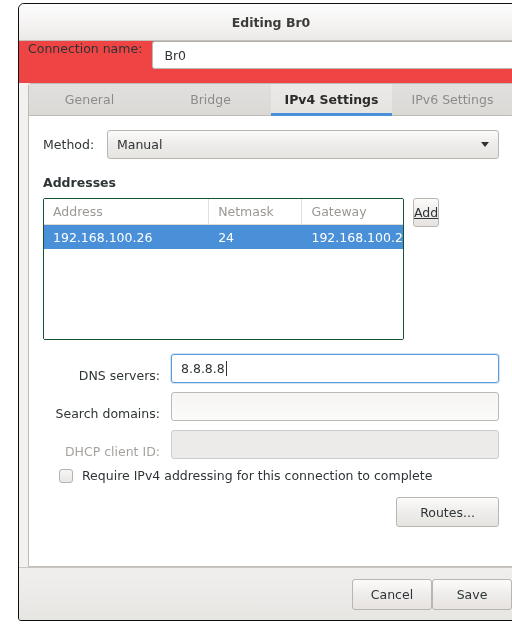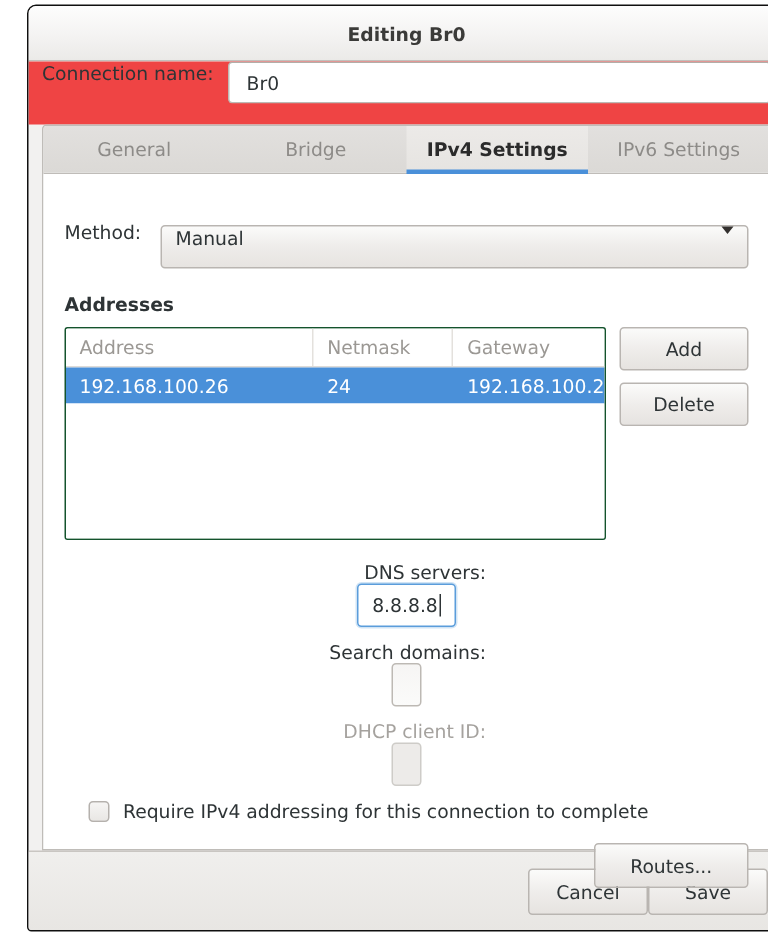--- a/index.html
+++ b/index.html
@@ -144,26 +144,25 @@
     color: #2e3436;
   }
   .combo {
     flex: 1 1 auto;
     height: 29px;
     box-sizing: border-box;
     background: linear-gradient(to bottom, #fbfbfa 0%, #eeecea 50%, #e7e4e1 100%);
     border: 1px solid #b9b5b1;
     border-radius: 3px;
     display: flex;
-    align-items: flex-start;
+    align-items: center;
     padding: 0 9px;
     font-size: 12.5px;
     color: #2e3436;
     position: relative;
-    margin-top: 20px;
   }
   .combo-arrow {
     margin-left: auto;
     width: 0; height: 0;
     border-left: 4.5px solid transparent;
     border-right: 4.5px solid transparent;
     border-top: 5px solid #33302e;
   }
 
   
@@ -221,22 +220,22 @@
   }
   .c-addr { width: 46%; }
   .c-mask { width: 26%; }
   .c-gw   { width: 28%; border-right: none !important; }
   .addr-blank { flex: 1 1 auto; background: #ffffff; }
 
   .addr-buttons {
     width: 86px;
     flex: 0 0 auto;
     display: flex;
-    flex-direction: column;
-    gap: 8px;
+    gap: 21px;
+    text-decoration: underline;
   }
   .btn {
     height: 29px;
     box-sizing: border-box;
     background: linear-gradient(to bottom, #fbfbfa 0%, #efedeb 50%, #e6e3e0 100%);
     border: 1px solid #b9b5b1;
     border-radius: 3px;
     display: flex;
     align-items: center;
     justify-content: center;
@@ -244,23 +243,22 @@
     color: #2e3436;
     cursor: default;
   }
 
   
   .form {
     margin-top: 14px;
   }
   .frow {
     display: flex;
-    align-items: center;
+    align-items: flex-end;
     margin-bottom: 9px;
-    flex-direction: column;
   }
   .flabel {
     width: 128px;
     text-align: right;
     padding-right: 11px;
     box-sizing: border-box;
     font-size: 12.5px;
     color: #2e3436;
   }
   .flabel.disabled { color: #a5a29e; }
@@ -394,21 +392,20 @@
           <div class="addr-row">
             <div class="cell c-addr">192.168.100.26</div>
             <div class="cell c-mask">24</div>
             <div class="cell c-gw">192.168.100.2</div>
           </div>
           <div class="addr-blank"></div>
         </div>
 
         <div class="addr-buttons">
           <div class="btn">Add</div>
-          <div class="btn">Delete</div>
         </div>
       </div>
 
       <div class="form">
 
         <div class="frow">
           <div class="flabel">DNS servers:</div>
           <div class="finput focused" placeholder="">
             <span>8.8.8.8</span>
               <span class="caret"></span>

